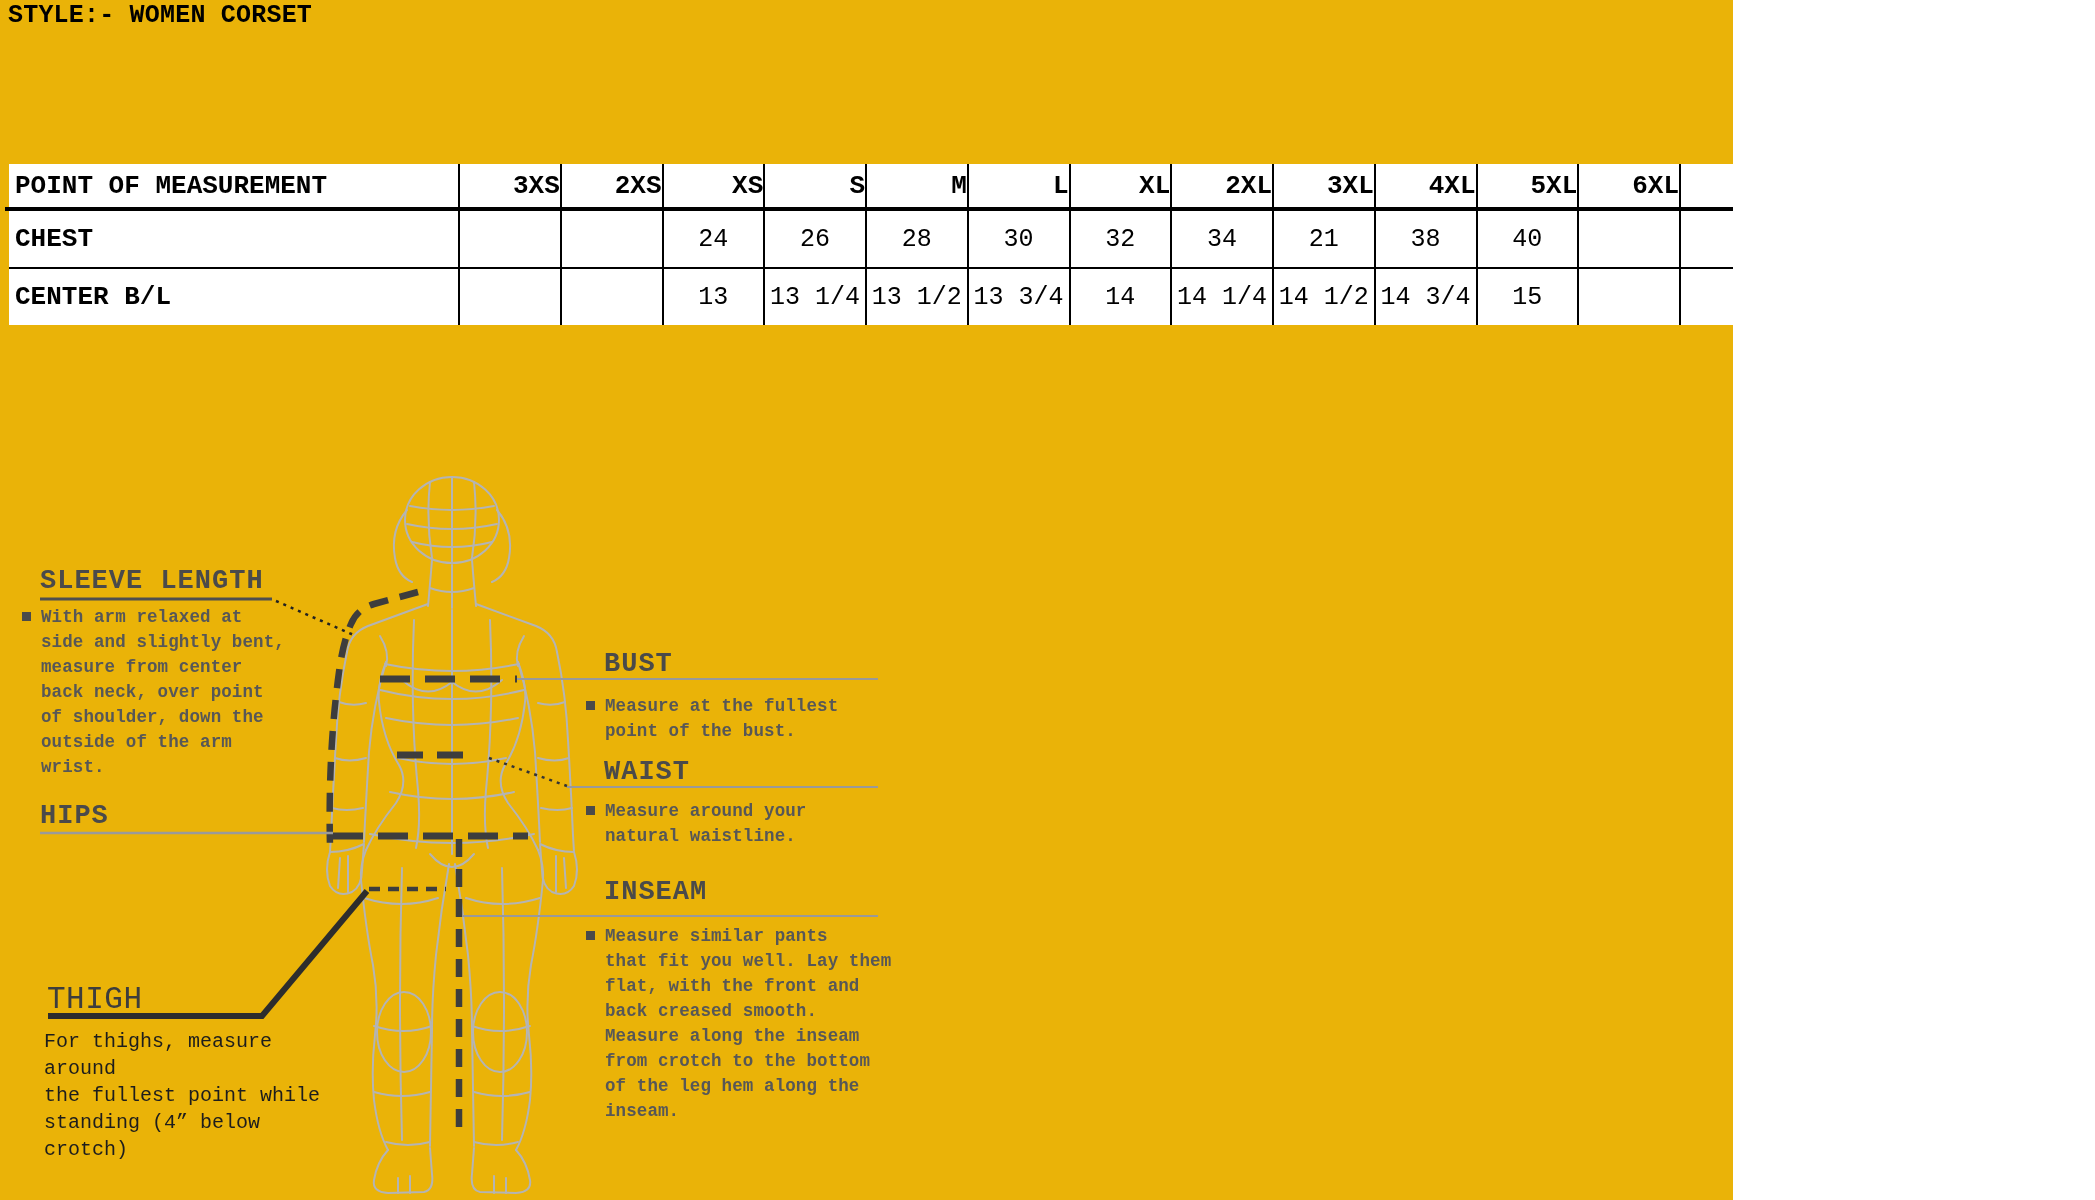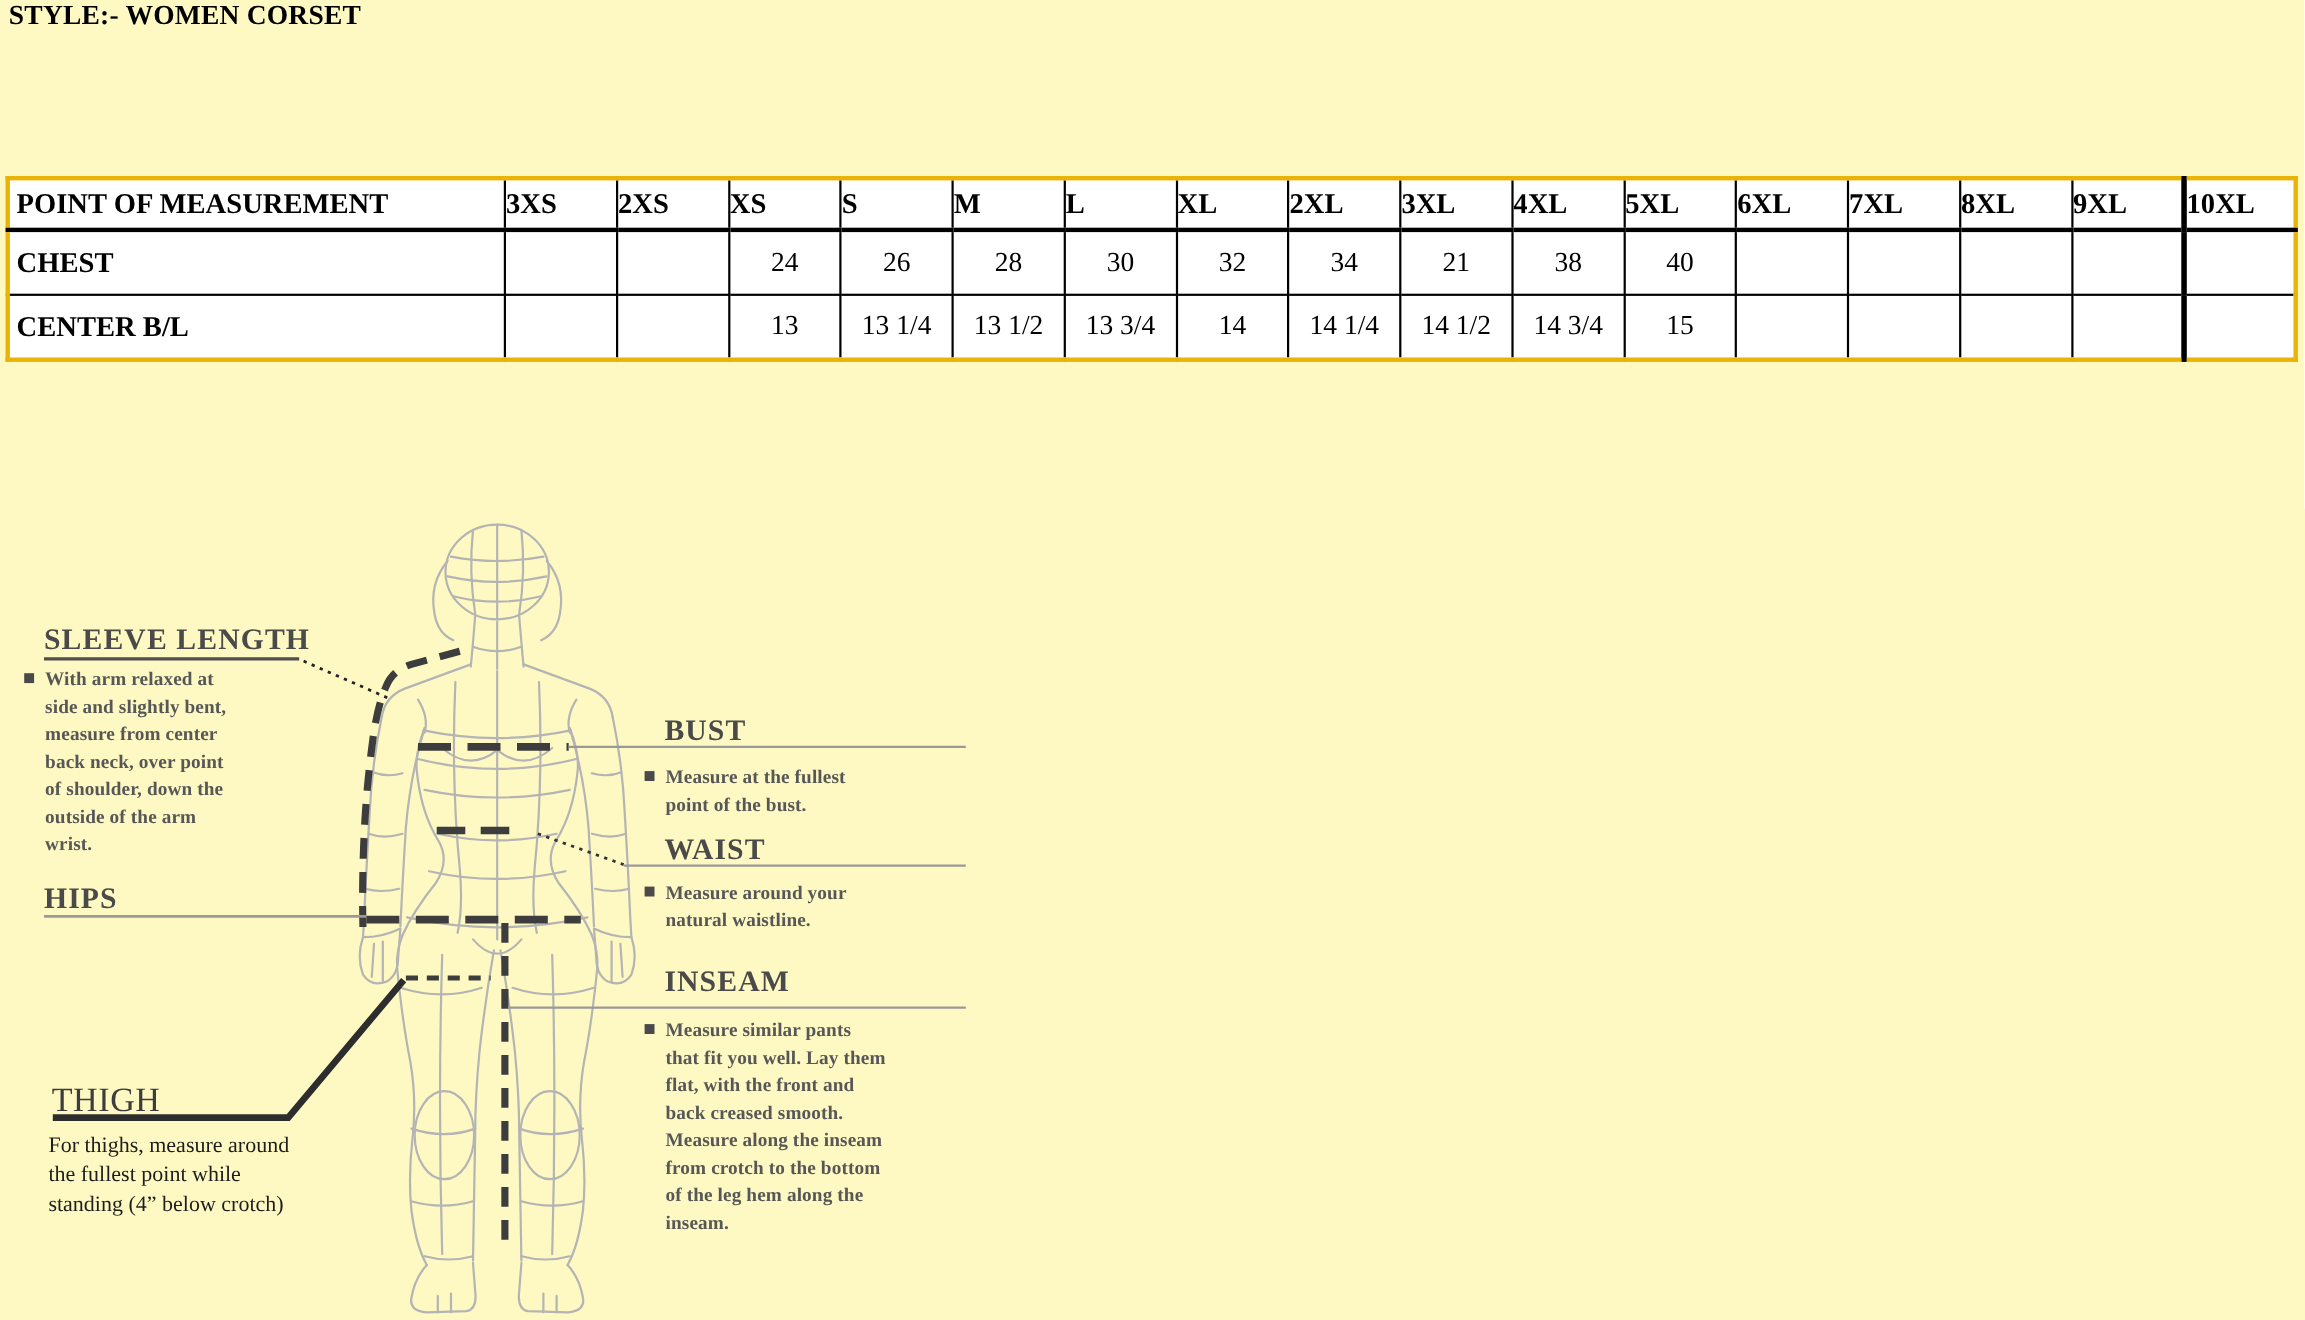--- a/index.html
+++ b/index.html
@@ -1,33 +1,33 @@
 <!DOCTYPE html>
 <html><head>
 <meta charset="utf-8">
 <style>
   html,body { margin:0; padding:0; background:#fff; }
   .sheet {
-    position:relative; width:2095px; height:1200px; background:#fef9c3;
-    font-family:Liberation Serif, serif; color:#000; overflow:hidden;
+    position:relative; width:1733px; height:1200px; background:#eab308;
+    font-family:Liberation Mono, monospace; color:#000; overflow:hidden;
   }
   .title {
     position:absolute; left:8px; top:1px;
     font-size:25px; font-weight:bold; letter-spacing:0.2px;
   }
   
   #size-table {
     position:absolute; left:5px; top:160px; width:2084px;
     border-collapse:collapse; table-layout:fixed; border:4px solid #eab308;
     background:#fff;
   }
   #size-table th, #size-table td { border:2px solid #000; overflow:hidden; white-space:nowrap; padding:0; }
   #size-table thead th {
     border-top-width:3px; border-bottom-width:4px;
-    font-size:26px; font-weight:bold; height:43px; text-align:left;
+    font-size:26px; font-weight:bold; height:43px; text-align:right;
   }
   #size-table thead th.c0 { text-align:left; padding-left:6px; }
   #size-table tbody td { height:56px; font-size:25px; font-weight:normal; text-align:center; }
   #size-table tbody td.rowlabel { text-align:left; padding-left:6px; font-weight:bold; font-size:26px; }
   #size-table .thick-left { border-left-width:5px; }
   col.c-label { width:452px; }
   .note {
     position:absolute; left:8px; top:366px; font-size:23px; font-weight:bold; letter-spacing:0.1px;
   }
   

